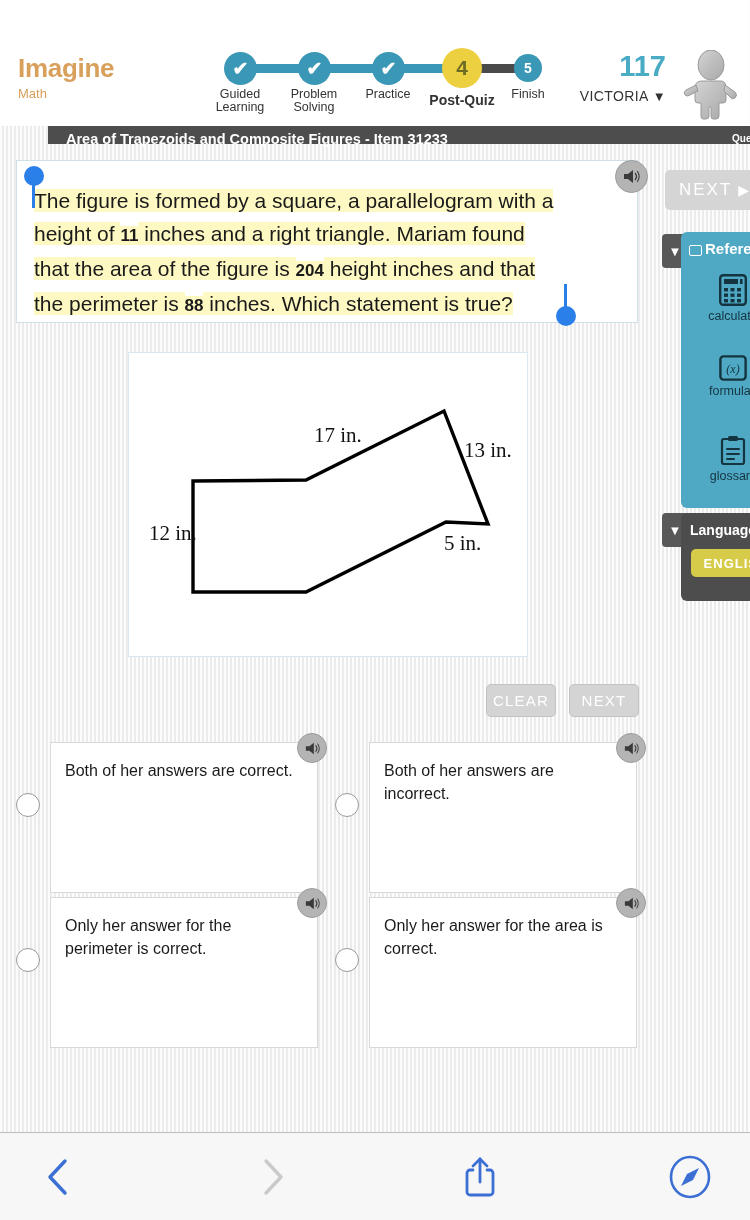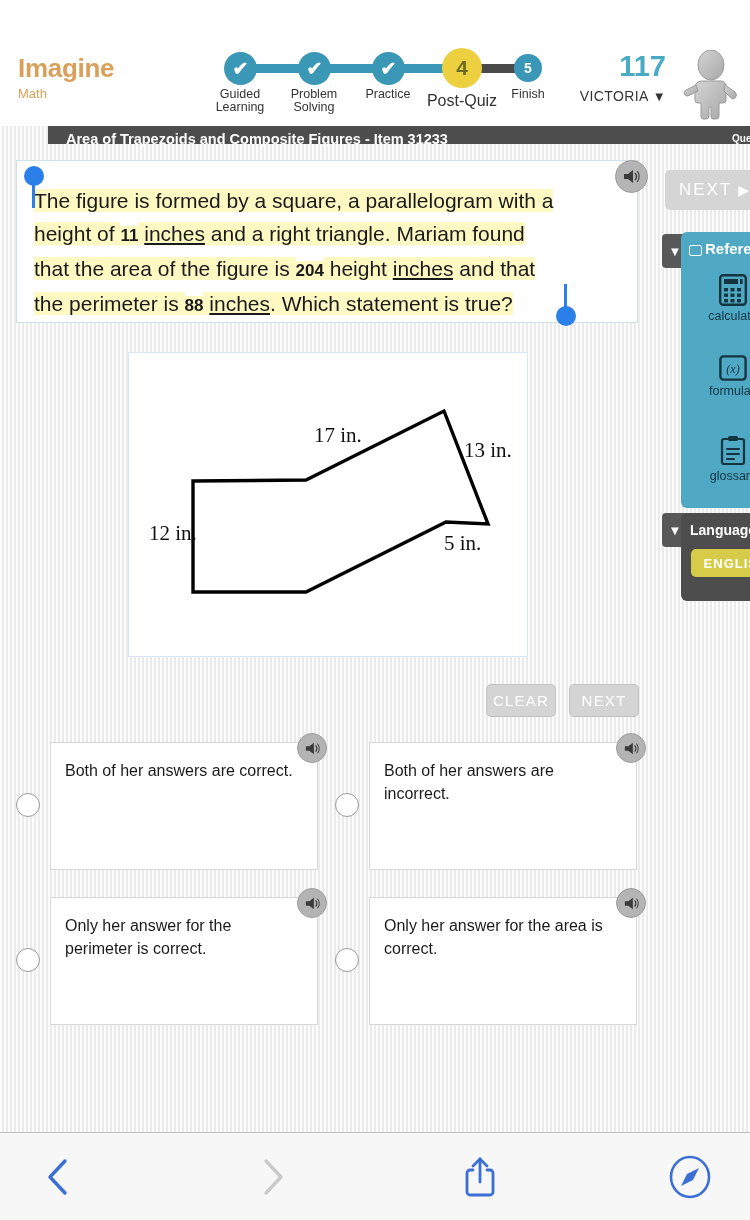--- a/index.html
+++ b/index.html
@@ -44,21 +44,21 @@
     display: flex; align-items: center; justify-content: center;
     color: #ffffff; font-weight: bold;
   }
   .node.check { width: 33px; height: 33px; background: #3a97b5; font-size: 19px; }
   .node.small { width: 28px; height: 28px; background: #3a97b5; font-size: 14px; top: 2px; }
   .node.current { width: 40px; height: 40px; background: #ecd040; font-size: 21px; color: #6b6b24; top: -4px; }
   .node-label {
     position: absolute; text-align: center; font-size: 12.5px; color: #333;
     line-height: 13px; width: 90px;
   }
-  .node-label.big { font-size: 16px; font-weight: normal; }
+  .node-label.big { font-size: 14px; font-weight: bold; }
 
   
   #score {
     position: absolute; right: 82px; top: 50px; font-size: 29px;
     color: #4aabc4; font-weight: bold; text-align: right; width: 120px;
   }
   #username {
     position: absolute; right: 82px; top: 88px; font-size: 14px;
     color: #333; text-align: right; width: 140px; letter-spacing: 0.4px;
   }
@@ -83,21 +83,21 @@
   #qpanel {
     position: absolute; left: 16px; top: 160px; width: 622px; height: 163px;
     background: #ffffff; border: 1px solid #cfe0e8;
   }
   #qtext {
     position: absolute; left: 17px; top: 23px; width: 570px;
     font-size: 21px; line-height: 33px; color: #1a1a1a;
   }
   .hl { background: #fef9c3; }
   .num { font-size: 17px; font-weight: bold; }
-  .ulink { text-decoration: underline; }
+  .ulink { }
   .caret-start {
     position: absolute; left: 24px; top: 166px; width: 20px; height: 20px;
     background: #2a7fe8; border-radius: 50%;
   }
   .caret-start-stem {
     position: absolute; left: 32px; top: 182px; width: 3px; height: 26px; background: #2a7fe8;
   }
   .caret-end {
     position: absolute; left: 556px; top: 306px; width: 20px; height: 20px;
     background: #2a7fe8; border-radius: 50%;
@@ -164,21 +164,21 @@
   .ccbtn {
     position: absolute; top: 684px; width: 70px; height: 33px;
     background: #d4d4d4; border: 1px solid #c2c2c2; border-radius: 5px;
     color: #ffffff; font-size: 15px; letter-spacing: 1.2px;
     display: flex; align-items: center; justify-content: center;
   }
 
   
   .opt-card {
     position: absolute; background: #ffffff; border: 1px solid #d8d8d8;
-    width: 268px; height: 128px;
+    width: 268px; height: 151px;
   }
   .opt-text {
     position: absolute; left: 14px; top: 16px; width: 228px;
     font-size: 16px; line-height: 23px; color: #1a1a1a;
   }
   .radio {
     position: absolute; width: 24px; height: 24px; border-radius: 50%;
     background: #ffffff; border: 1px solid #999999;
   }
 

